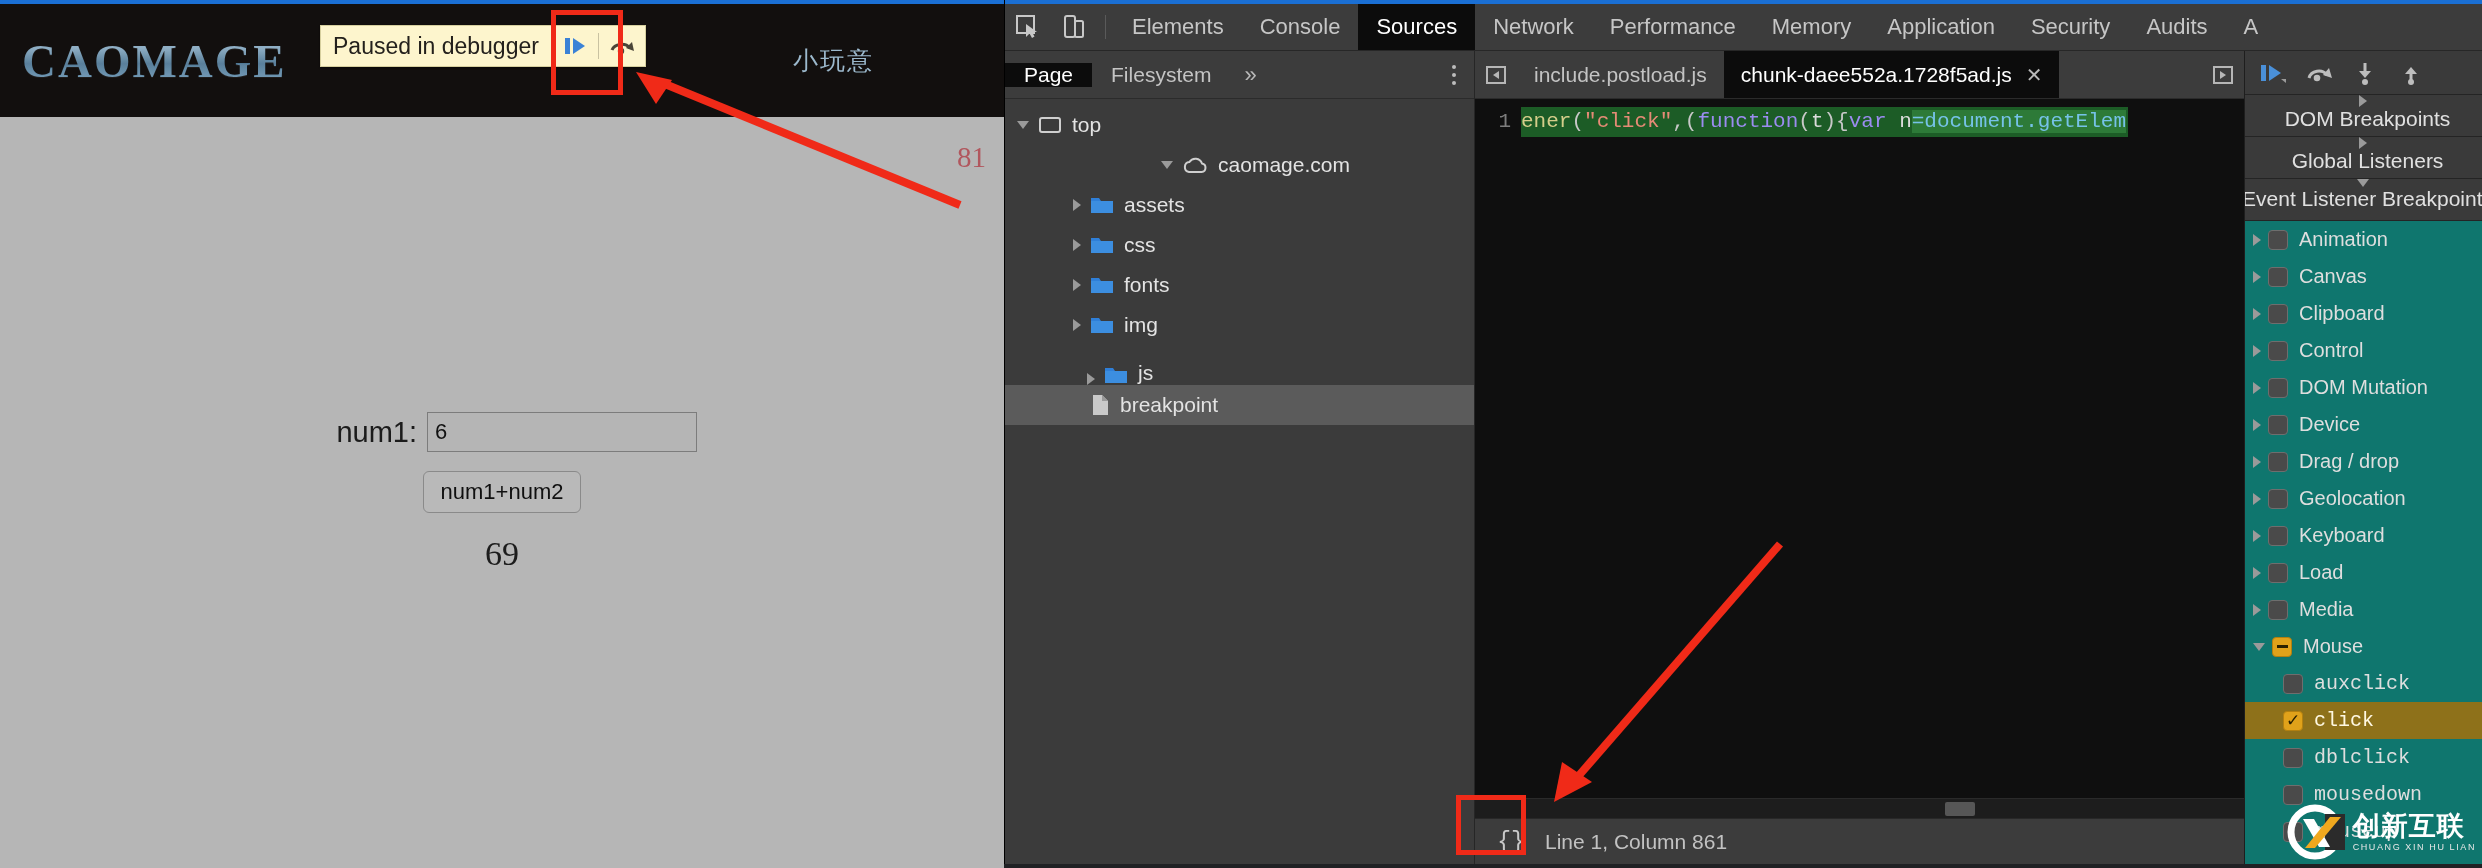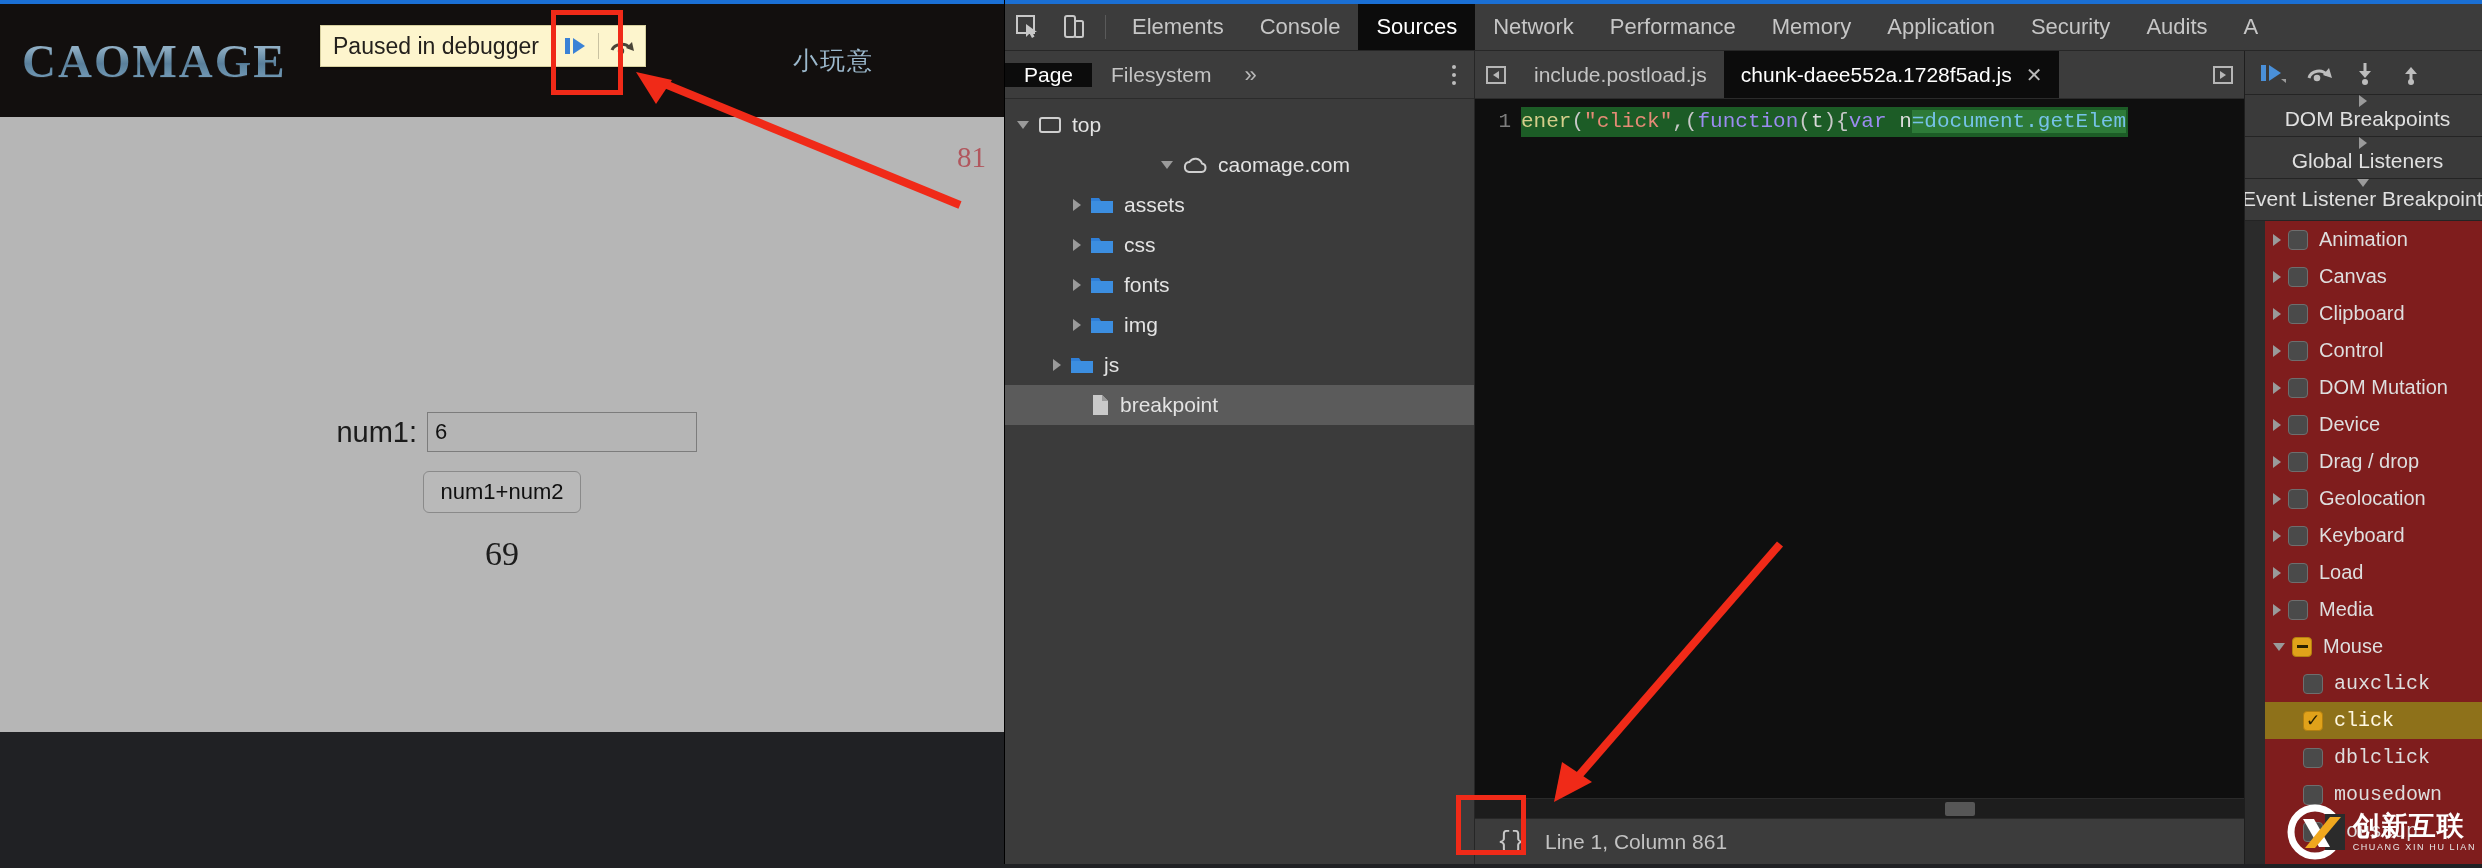--- a/index.html
+++ b/index.html
@@ -7,21 +7,21 @@
     width: 2482px; height: 868px;
     background: #202124;
     font-family: "Liberation Sans", sans-serif;
     overflow: hidden;
   }
   .screen { position: relative; width: 2482px; height: 868px; display: flex; }
 
   
   .page-pane {
     position: relative;
-    width: 1004px; height: 732px;
+    width: 1004px; height: 868px;
     background: #b6b6b6;
     overflow: hidden;
     flex: 0 0 1004px;
   }
   .page-topline { height: 4px; background: #1a6fd4; width: 100%; }
   .site-header {
     position: relative;
     height: 113px;
     background: #120f0e;
     display: flex; align-items: center;
@@ -285,21 +285,21 @@
   }
   .sb-section {
     height: 42px; display: flex; align-items: center;
     background: #3a3a3a;
     border-bottom: 1px solid #242424;
     font-size: 21px; color: #e0e0e0;
     padding-left: 8px; cursor: pointer;
     white-space: nowrap;
     flex-direction: column;
   }
-  .sb-list { background: #7f1d1d; flex: 1 1 auto; overflow: hidden; margin-left: 20px; }
+  .sb-list { background: #0f766e; flex: 1 1 auto; overflow: hidden; }
   .sb-row {
     height: 37px; display: flex; align-items: center;
     font-size: 20px; color: #dedede;
     padding-left: 8px; cursor: pointer; white-space: nowrap;
   }
   .sb-row.child { padding-left: 38px; }
   .sb-row.checked { background: #8e711a; color: #fff8e2; }
   .cb {
     width: 20px; height: 20px; flex: 0 0 auto;
     border: 1px solid #6e6e6e; border-radius: 4px;
@@ -474,21 +474,21 @@
             <div class="tree-row" style="padding-left: 68px;">
               <span class="tw right"></span>
               <span class="tree-ico">
                 <svg width="24" height="20" viewBox="0 0 24 20">
                   <path d="M1 3h8l2 3h12v12H1z" fill="#2f7fd8"></path>
                   <path d="M1 6h22v12H1z" fill="#3c8ee0"></path>
                 </svg>
               </span>
               <span>img</span>
             </div>
-            <div class="tree-row" style="padding-left: 48px;">
+            <div class="tree-row" style="padding-left: 82px; align-items: flex-end;">
               <span class="tw right"></span>
               <span class="tree-ico">
                 <svg width="24" height="20" viewBox="0 0 24 20">
                   <path d="M1 3h8l2 3h12v12H1z" fill="#2f7fd8"></path>
                   <path d="M1 6h22v12H1z" fill="#3c8ee0"></path>
                 </svg>
               </span>
               <span>js</span>
             </div>
             <div class="tree-row selected" style="padding-left: 68px;">

